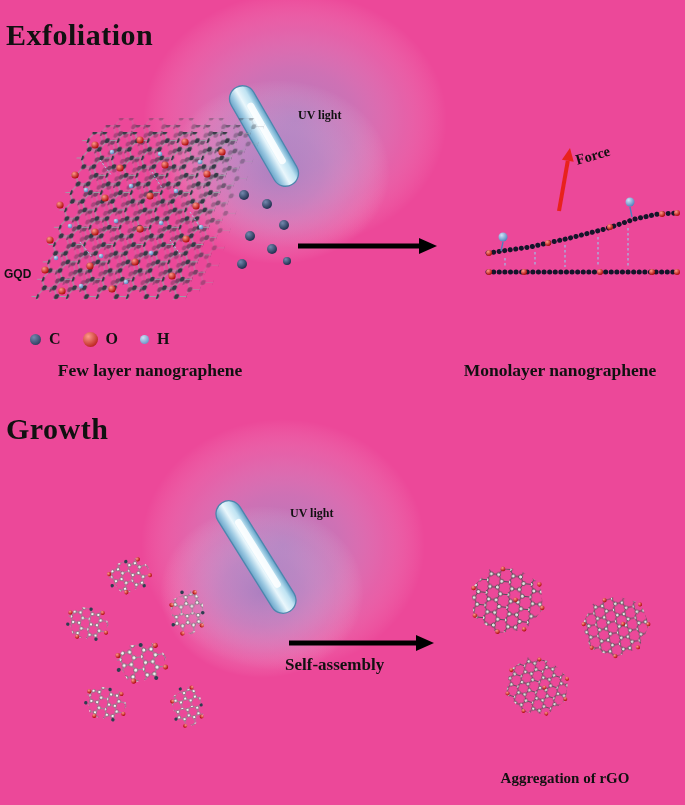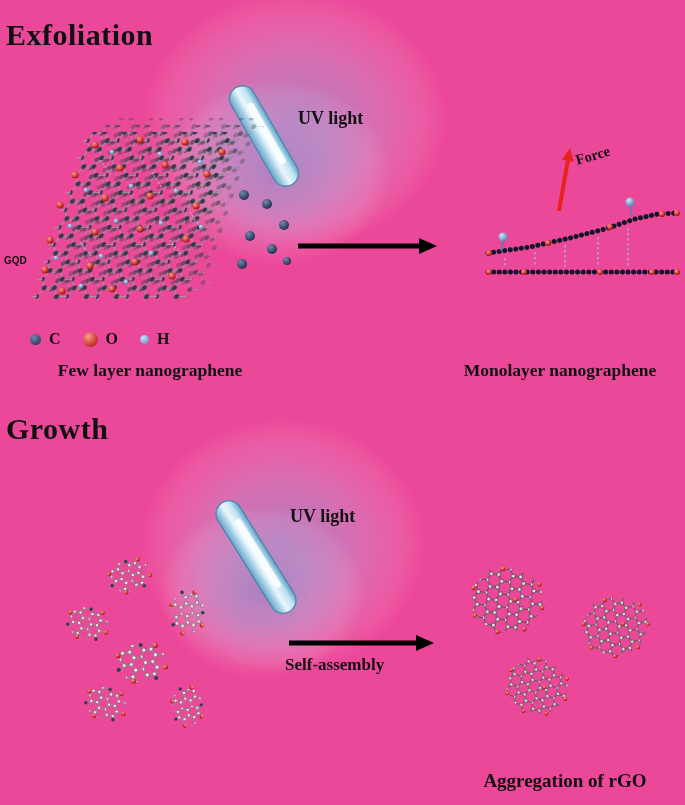--- a/index.html
+++ b/index.html
@@ -5,31 +5,31 @@
   html,body { margin:0; padding:0; background:#fff; }
   .figure {
     position:relative; width:685px; height:805px; background:#ec4899;
     overflow:hidden; font-family:"Liberation Serif", serif;font-weight:bold;
   }
   .figure svg.art { position:absolute; left:0; top:0; }
   .txt { position:absolute; color:#111; white-space:nowrap; }
   .title { font-size:30px; letter-spacing:0.5px; }
   .t-exf { left:6px; top:18px; }
   .t-gro { left:6px; top:412px;text-align:center; }
-  .uv-lbl { font-size:18px; }
+  .uv-lbl { font-size:12px; }
   .uv1 { left:298px; top:108px; }
   .uv2 { left:290px; top:506px; }
-  .gqd { left:4px; top:255px; font-family:"Liberation Sans", sans-serif; font-size:10px; }
+  .gqd { left:4px; top:267px; font-family:"Liberation Sans", sans-serif; font-size:12px; }
   .force { left:576px; top:152px; font-size:14.5px; transform:rotate(-16deg); transform-origin:left center; }
   .selfasm { left:285px; top:655px; width:150px; font-size:17px; }
   .caption { position:absolute; text-align:center; font-size:17.5px; color:#111; }
   .cap1 { left:30px;  top:360px; width:240px; }
   .cap2 { left:440px; top:360px; width:240px; }
   .cap3 { left:10px;  top:773px; width:320px; }
-  .cap4 { left:455px; top:770px; width:220px; font-size:19px; }
+  .cap4 { left:455px; top:770px; width:220px; font-size:15px; }
   .legend { position:absolute; left:30px; top:330px; display:flex; align-items:center; gap:22px; }
   .leg-item { display:flex; align-items:center; gap:8px; font-size:16px; color:#111; }
   .dot { display:inline-block; border-radius:50%; }
   .dot-c { width:11px; height:11px; background:radial-gradient(circle at 35% 30%, #7388ae, #1c2a4a); }
   .dot-o { width:15px; height:15px; background:radial-gradient(circle at 35% 30%, #ff9a8a, #a80000); }
   .dot-h { width:9px;  height:9px;  background:radial-gradient(circle at 35% 30%, #cfe2f5, #4f81bd); }
 </style>
 </head>
 <body>
 

